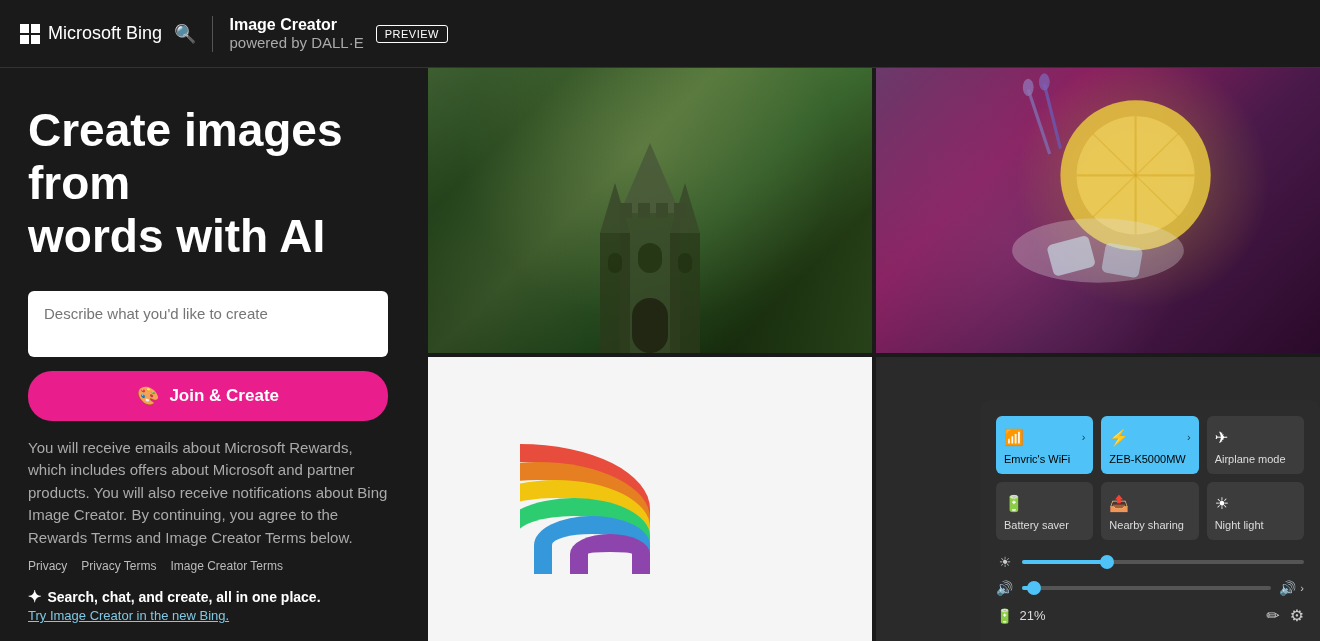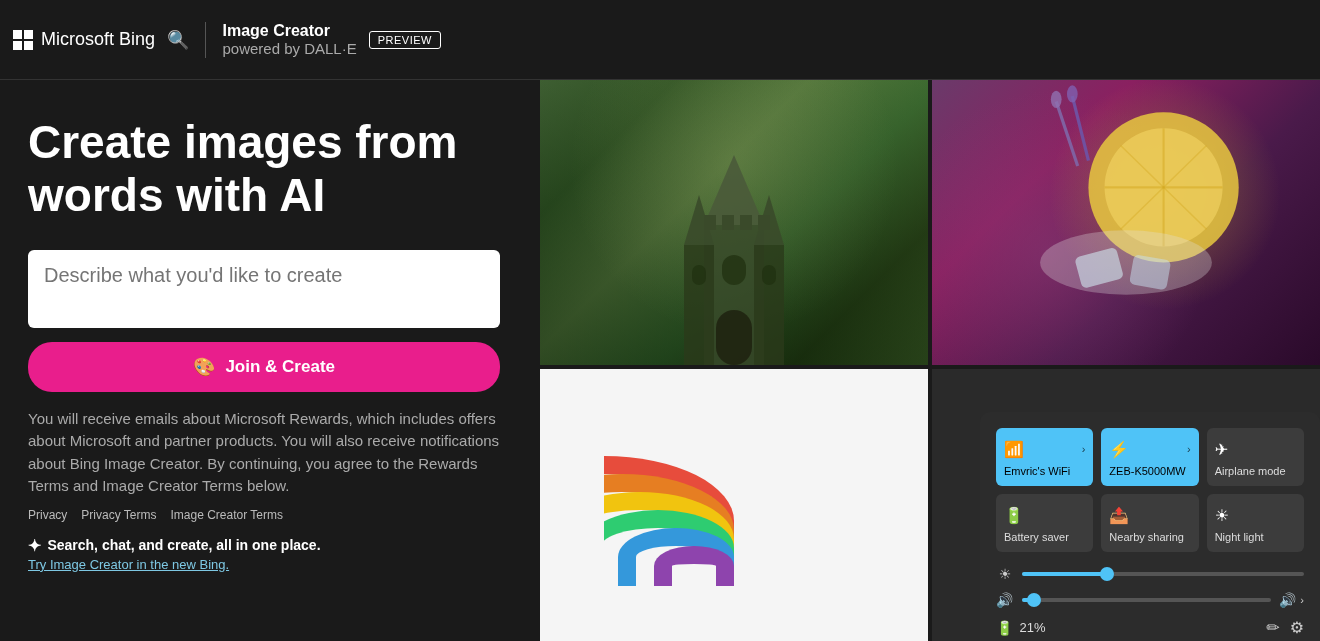--- a/index.html
+++ b/index.html
@@ -10,23 +10,23 @@
       color: #fff;
       font-family: 'Segoe UI', Arial, sans-serif;
       overflow: hidden;
       position: relative;
     }
 
     
     .header {
       display: flex;
       align-items: center;
-      padding: 10px 13px;
+      padding: 10px 20px;
       background: #1a1a1a;
-      height: 80px;
+      height: 68px;
       border-bottom: 1px solid #333;
     }
     .bing-logo {
       display: flex;
       align-items: center;
       gap: 8px;
       font-size: 18px;
       font-weight: 500;
       color: #fff;
     }
@@ -80,21 +80,21 @@
     }
 
     
     .main-content {
       display: flex;
       height: calc(641px - 68px);
     }
 
     
     .left-panel {
-      width: 540px;
+      width: 428px;
       padding: 36px 40px 20px 28px;
       display: flex;
       flex-direction: column;
       background: #1a1a1a;
     }
     .hero-title {
       font-size: 46px;
       font-weight: 700;
       line-height: 1.15;
       color: #fff;
@@ -103,21 +103,21 @@
     .input-wrapper {
       background: #fff;
       border-radius: 6px;
       padding: 14px 16px;
       margin-bottom: 14px;
     }
     .prompt-input {
       width: 100%;
       border: none;
       outline: none;
-      font-size: 20px;
+      font-size: 15px;
       color: #0369a1;
       background: transparent;
       font-family: inherit;
       resize: none;
     }
     .join-create-btn {
       background: #e91e8c;
       color: #fff;
       border: none;
       border-radius: 24px;

